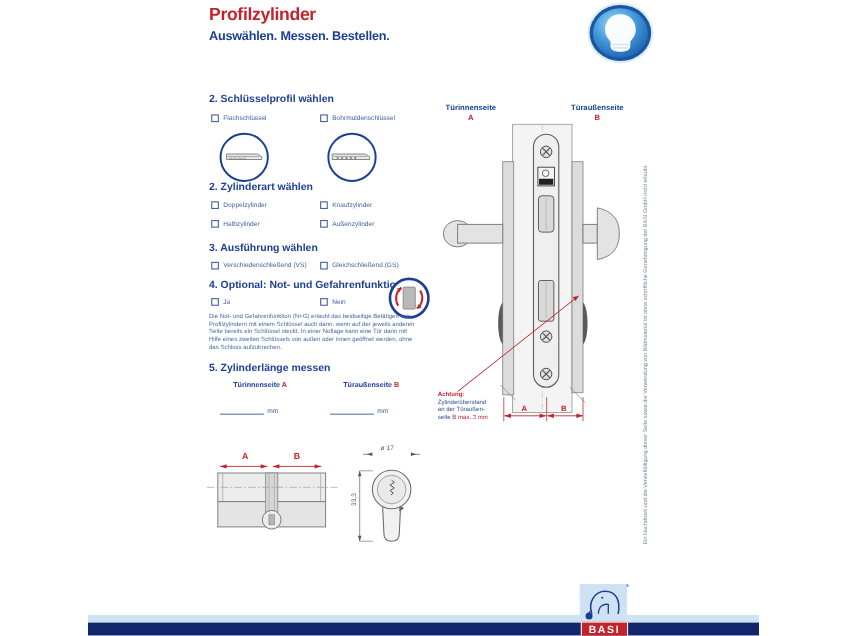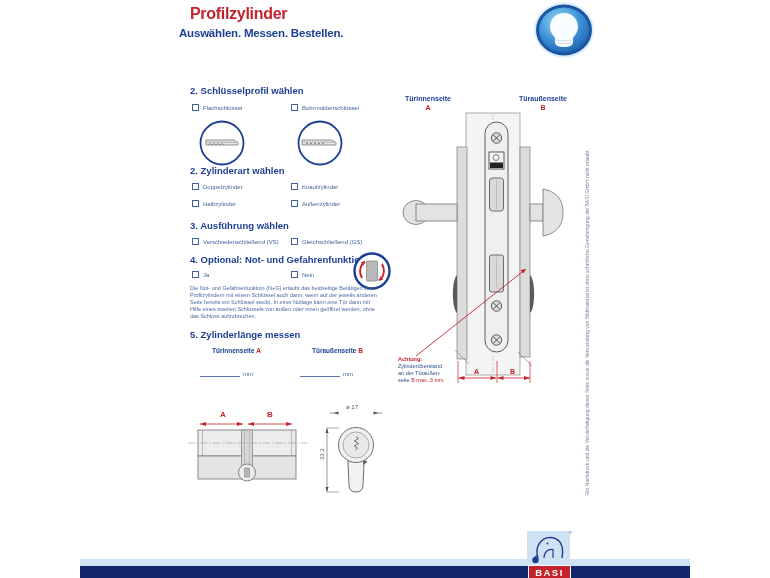--- a/index.html
+++ b/index.html
@@ -31,21 +31,21 @@
   .svg-red{fill:#c4232b;font-weight:bold;font-size:7px;}
   .svg-red-lg{fill:#c4232b;font-weight:bold;font-size:8px;}
   .svg-dim{fill:#555;font-size:6px;}
 </style>
 </head>
 <body>
 
 <div class="page">
 
   <div class="abs title" style="left:190px;top:5px;">Profilzylinder</div>
-  <div class="abs subtitle" style="left:179px;top:27px;">Auswählen. Messen. Bestellen.</div>
+  <div class="abs subtitle" style="left:190px;top:27px;">Auswählen. Messen. Bestellen.</div>
 
   <svg class="abs" style="left:532px;top:1px;" width="64" height="58" viewBox="0 0 64 58">
     <defs>
       <radialGradient id="bulbg" cx="40%" cy="32%" r="75%">
         <stop offset="0%" stop-color="#9fdffa"></stop>
         <stop offset="55%" stop-color="#3f93d8"></stop>
         <stop offset="100%" stop-color="#1b5fae"></stop>
       </radialGradient>
     </defs>
     <ellipse cx="32" cy="29" rx="30" ry="27.5" fill="#d9edfa"></ellipse>

